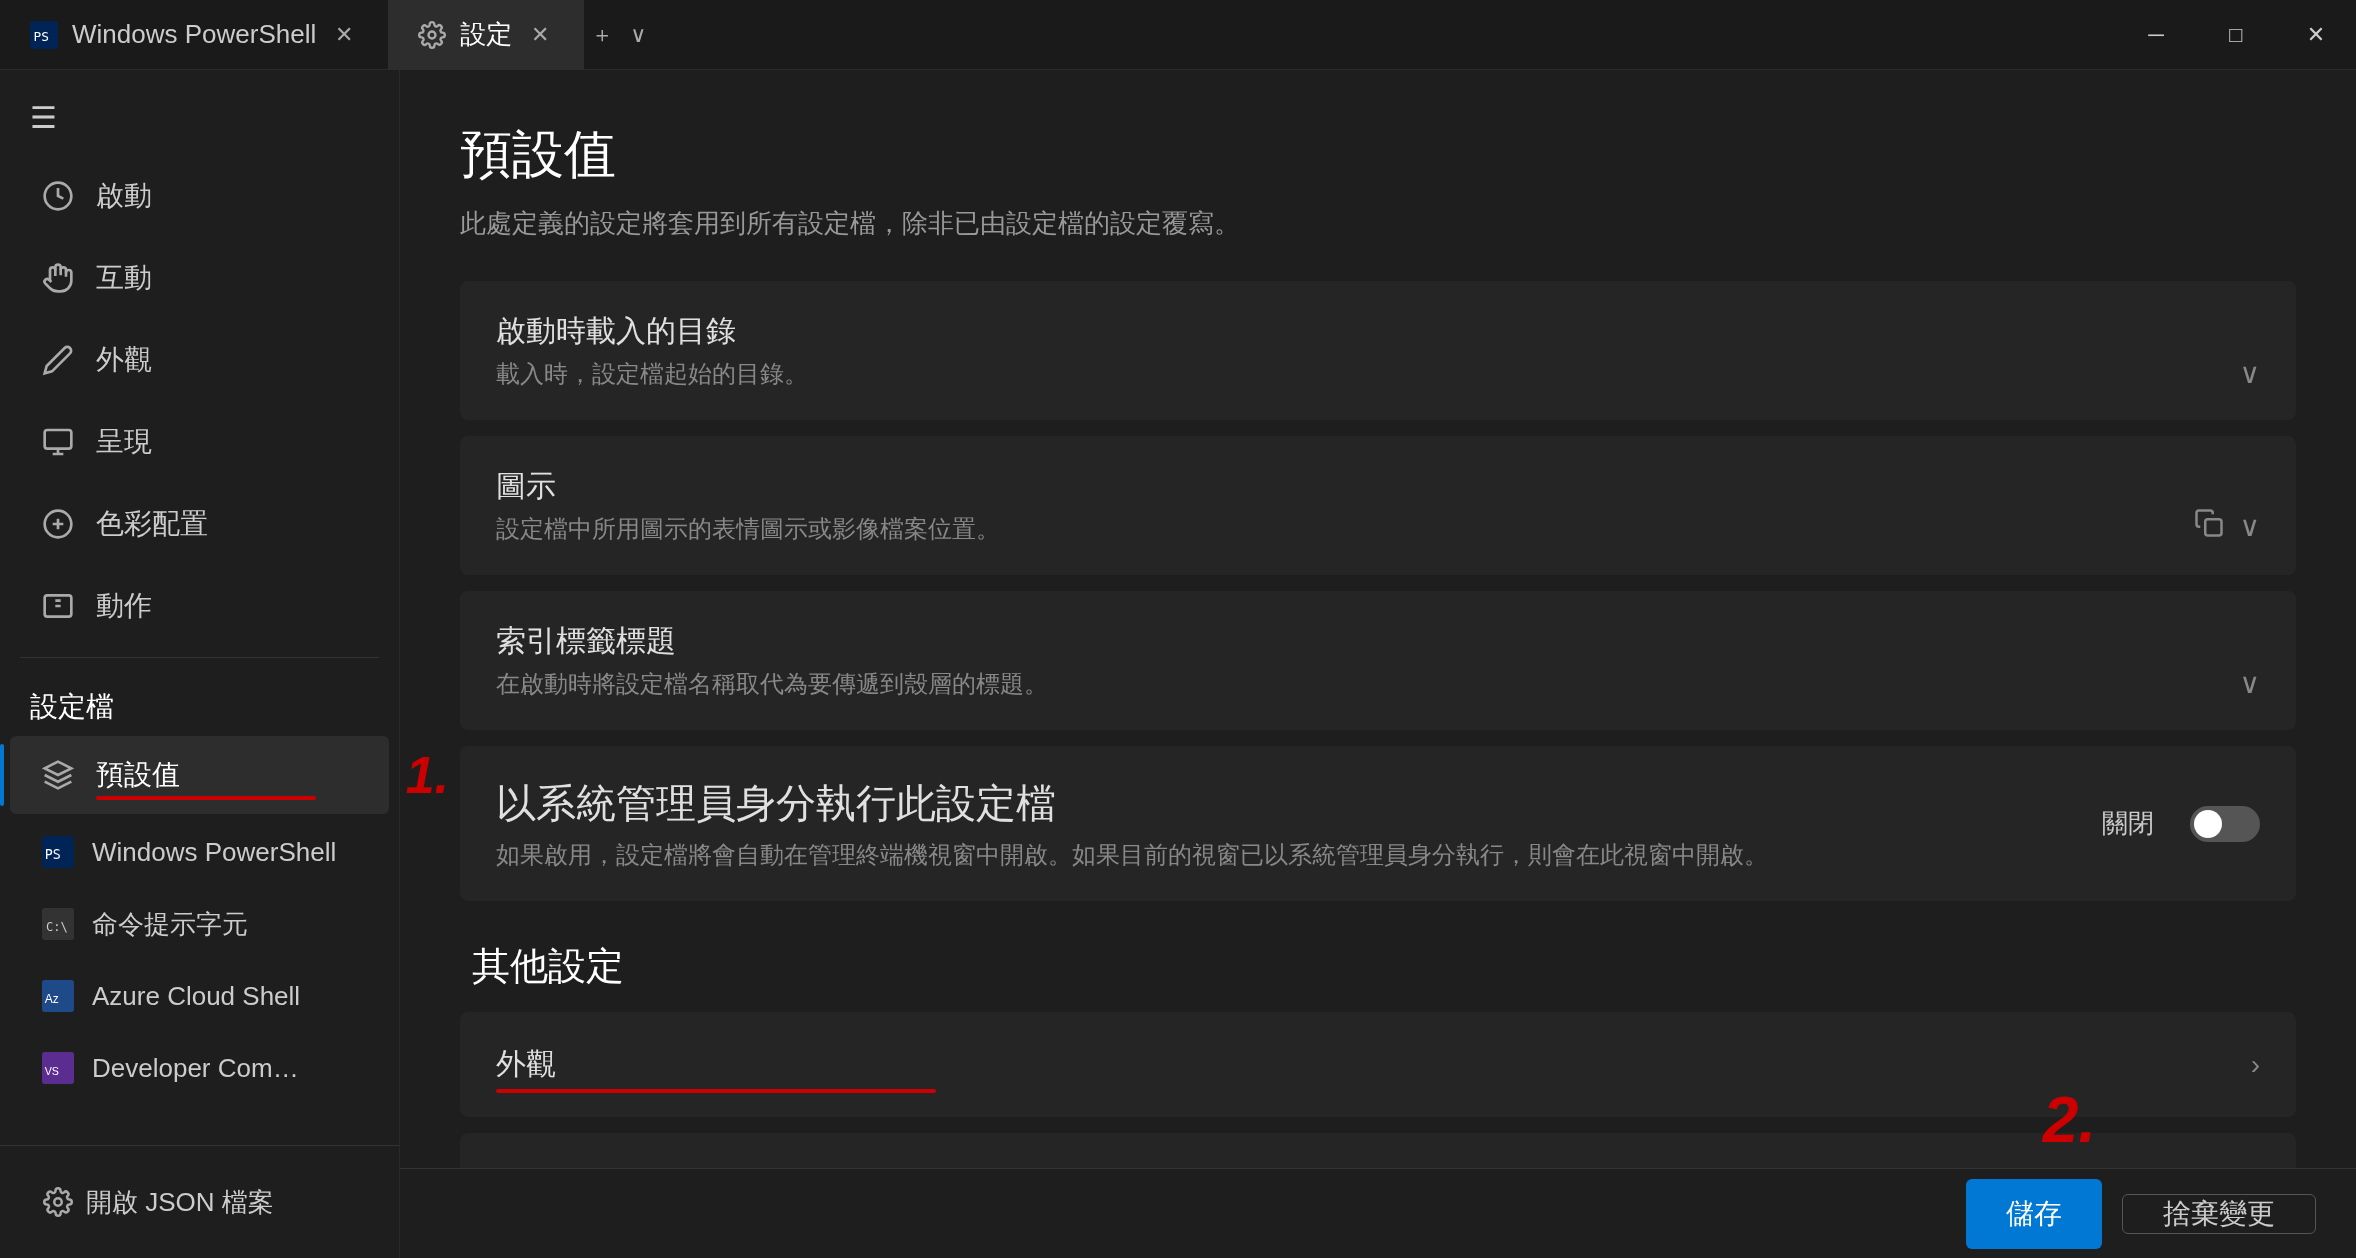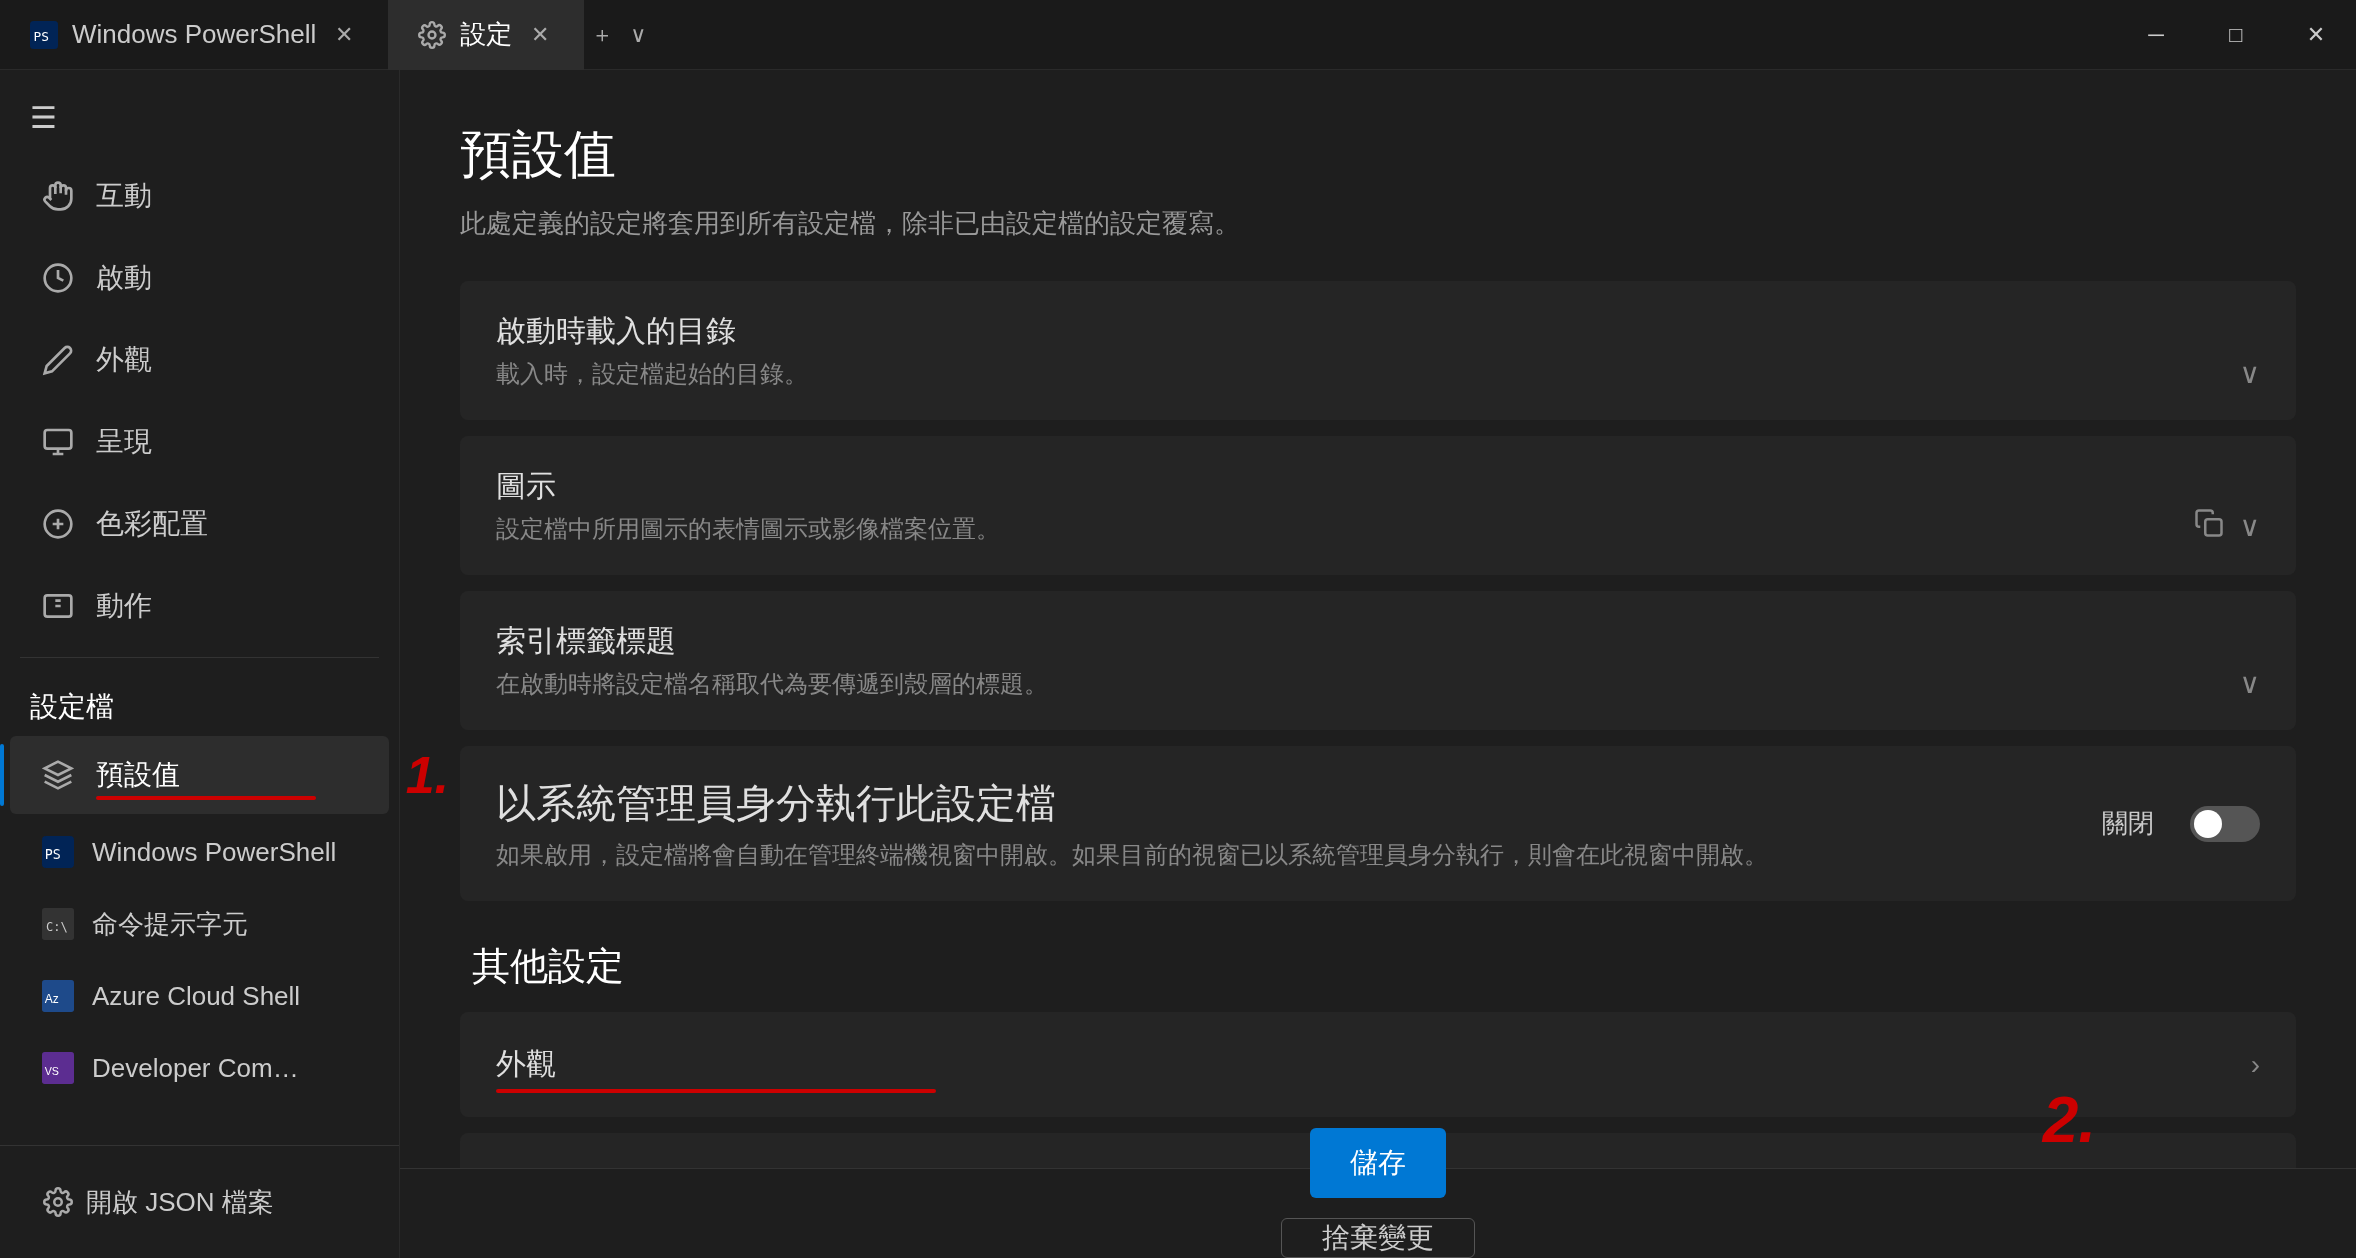--- a/index.html
+++ b/index.html
@@ -330,21 +330,20 @@
       right: 0;
       width: calc(2356px - 400px);
       height: 90px;
       background: #1e1e1e;
       border-top: 1px solid #333;
       display: flex;
       align-items: center;
       justify-content: flex-end;
       gap: 20px;
       padding: 0 40px;
-      flex-direction: column;
     }
     .btn-primary {
       background: #0078d4;
       color: #fff;
       border: none;
       padding: 16px 40px;
       font-size: 28px;
       border-radius: 6px;
       cursor: pointer;
       font-family: inherit;
@@ -407,37 +406,37 @@
 </div>
 
 <div class="main">
 
   <div class="sidebar">
     <div class="sidebar-hamburger">☰</div>
 
     <div class="sidebar-item">
       <span class="sidebar-item-icon">
         <svg width="32" height="32" viewBox="0 0 24 24" fill="none" stroke="#aaa" stroke-width="2">
+          <circle cx="12" cy="12" r="10"></circle>
+            <polyline points="12 6 12 12 16 14"></polyline>
+        </svg>
+      </span>
+      <span>啟動</span>
+    </div>
+
+    <div class="sidebar-item">
+      <span class="sidebar-item-icon">
+        <svg width="32" height="32" viewBox="0 0 24 24" fill="none" stroke="#aaa" stroke-width="2">
           <path d="M18 11V6a2 2 0 0 0-2-2v0a2 2 0 0 0-2 2v0"></path>
           <path d="M14 10V4a2 2 0 0 0-2-2v0a2 2 0 0 0-2 2v2"></path>
           <path d="M10 10.5V6a2 2 0 0 0-2-2v0a2 2 0 0 0-2 2v8"></path>
           <path d="M18 8a2 2 0 1 1 4 0v6a8 8 0 0 1-8 8h-2c-2.8 0-4.5-.86-5.99-2.34l-3.6-3.6a2 2 0 0 1 2.83-2.82L7 15"></path>
         </svg>
       </span>
       <span>互動</span>
-    </div>
-
-    <div class="sidebar-item">
-      <span class="sidebar-item-icon">
-        <svg width="32" height="32" viewBox="0 0 24 24" fill="none" stroke="#aaa" stroke-width="2">
-          <circle cx="12" cy="12" r="10"></circle>
-            <polyline points="12 6 12 12 16 14"></polyline>
-        </svg>
-      </span>
-      <span>啟動</span>
     </div>
 
     <div class="sidebar-item">
       <span class="sidebar-item-icon">
         <svg width="32" height="32" viewBox="0 0 24 24" fill="none" stroke="#aaa" stroke-width="2">
           <path d="M17 3a2.828 2.828 0 1 1 4 4L7.5 20.5 2 22l1.5-5.5L17 3z"></path>
         </svg>
       </span>
       <span>外觀</span>
     </div>

